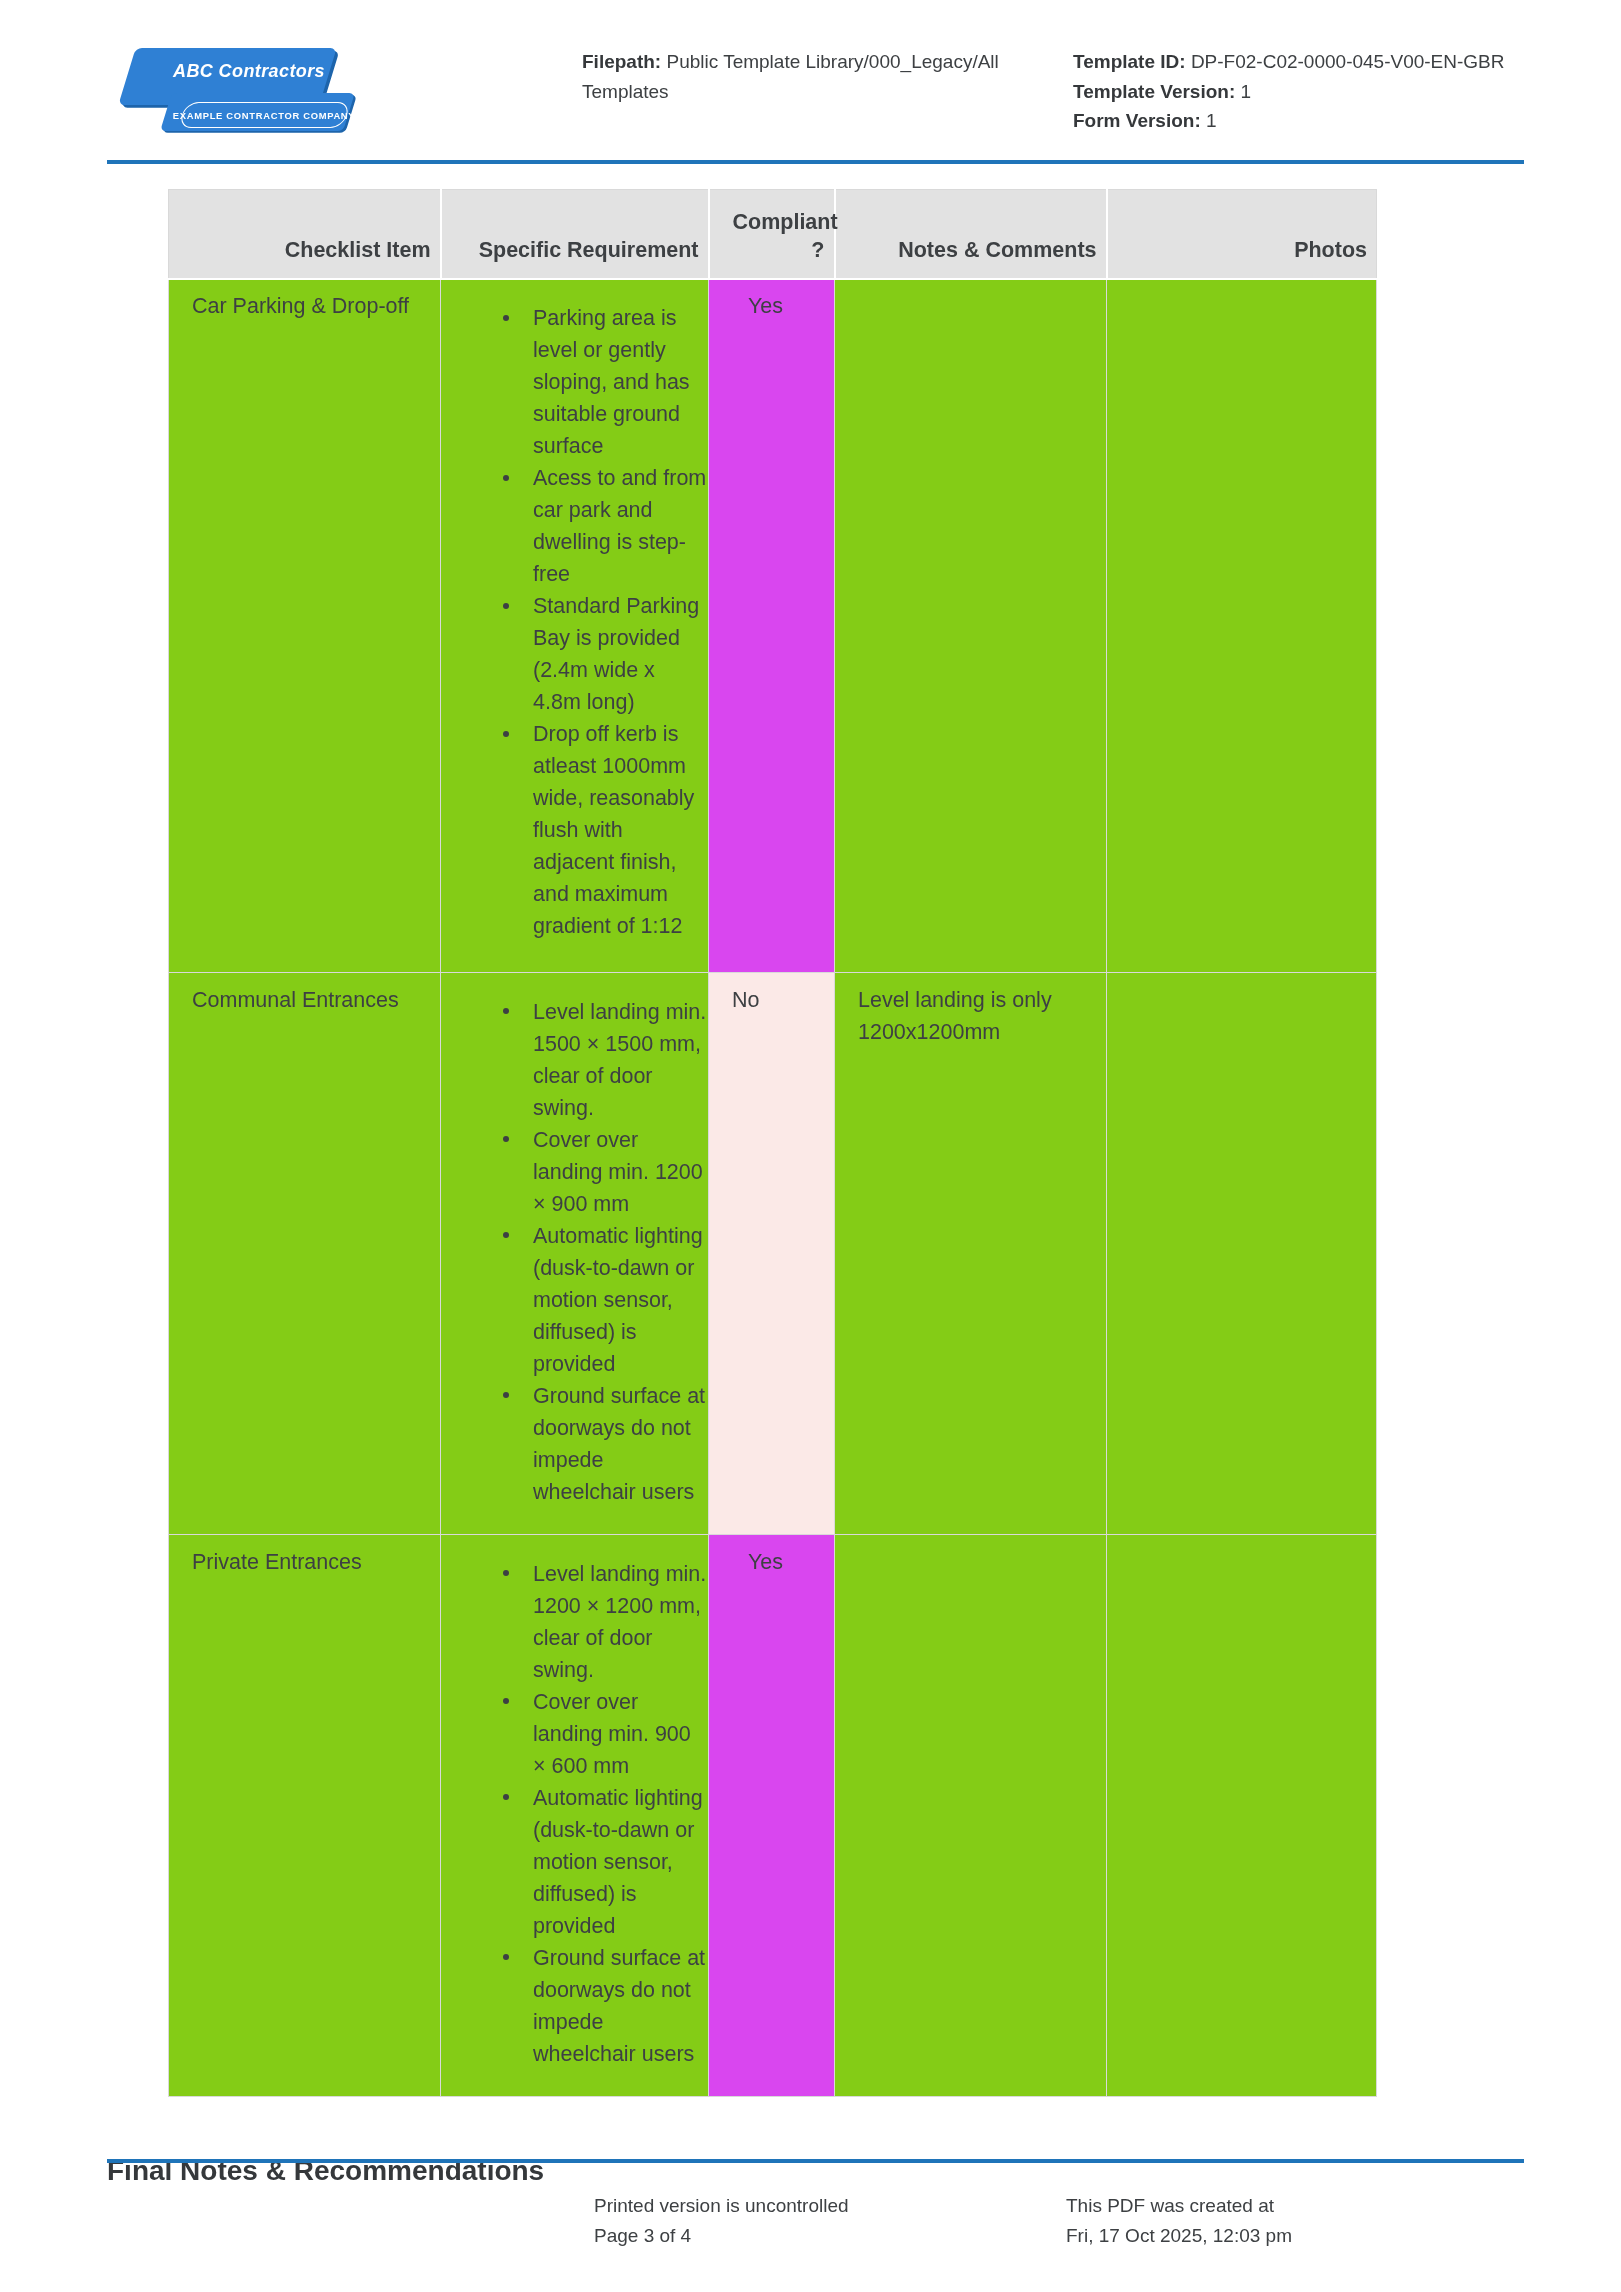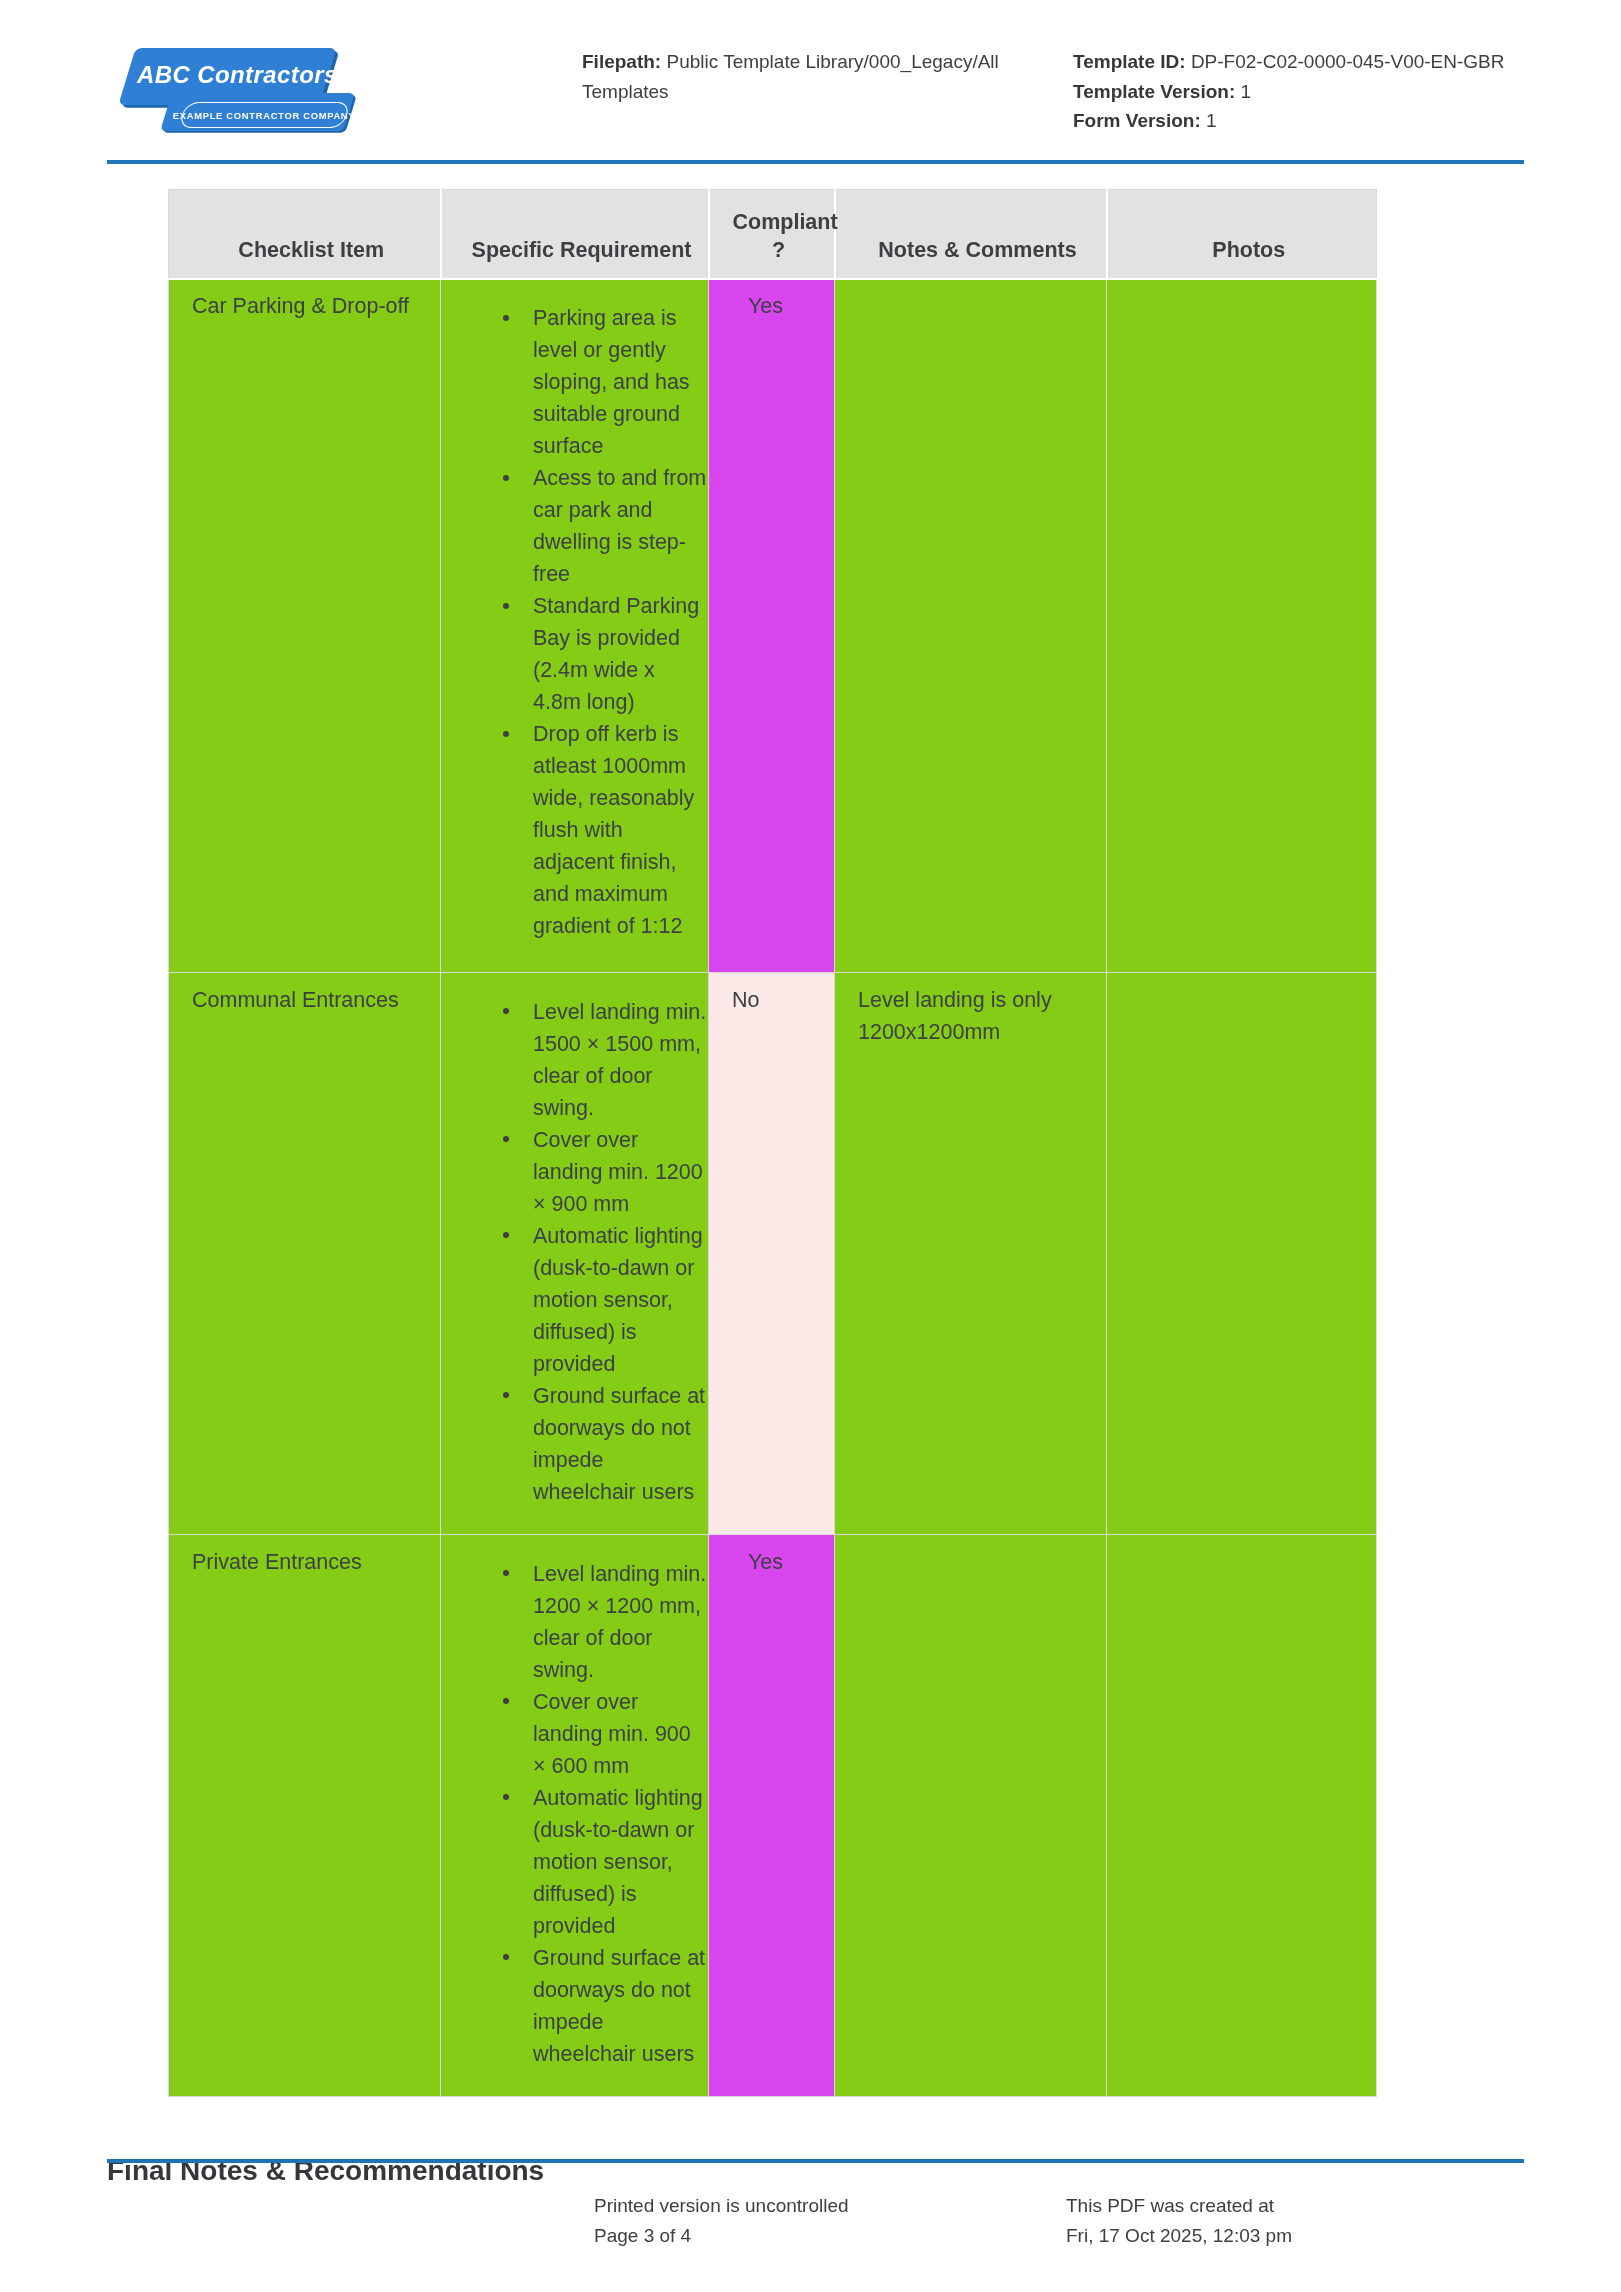--- a/index.html
+++ b/index.html
@@ -22,21 +22,21 @@
     box-shadow:3.6px 2.7px 0 #1d64ab;
   }
   .logo-tab{
     position:absolute;left:59px;top:50px;width:183px;height:38px;
     background:#2f80d4;border-radius:5.4px;
     transform:skewX(-17deg);
     box-shadow:2.7px 1.8px 0 #1d64ab;
   }
   .logo-title{
     position:absolute;left:30px;top:18px;width:188px;
-    font-size:24px;font-weight:bold;font-style:italic;color:#ffffff;
+    font-size:18px;font-weight:bold;font-style:italic;color:#ffffff;
     letter-spacing:0.4px;white-space:nowrap;text-align:right;
   }
   .logo-pill{
     position:absolute;left:75px;top:59px;width:163px;height:24px;
     background:#2f80d4;border:1.8px solid #ffffff;border-radius:14.3px;
     transform:skewX(-17deg);
     display:flex;align-items:center;justify-content:center;
   }
   .logo-pill span{
     transform:skewX(17deg);
@@ -70,21 +70,21 @@
   .checklist-table col.c2{width:268px;}
   .checklist-table col.c3{width:126px;}
   .checklist-table col.c4{width:272px;}
   .checklist-table col.c5{width:270px;}
   .checklist-table,
   .checklist-table td{border:1.8px solid #d9d9d9;}
   .checklist-table th{
     background:#e2e2e2;
     border-right:2.7px solid #ffffff;
     border-bottom:2.7px solid #ffffff;
-    font-weight:bold;text-align:center;vertical-align:bottom;
+    font-weight:bold;text-align:right;vertical-align:bottom;
     padding:12.5px 9px 13.4px 23px;
     line-height:28px;
     overflow:visible;white-space:normal;margin-top:24px;
   }
   .checklist-table th:last-child{border-right:1.8px solid #d9d9d9;}
   .checklist-table thead tr{height:89px;}
   .checklist-table tbody tr.r0{height:694px;}
   .checklist-table tbody tr.r1{height:537px;}
   .checklist-table tbody tr.r2{height:555px;}
   .checklist-table td{

